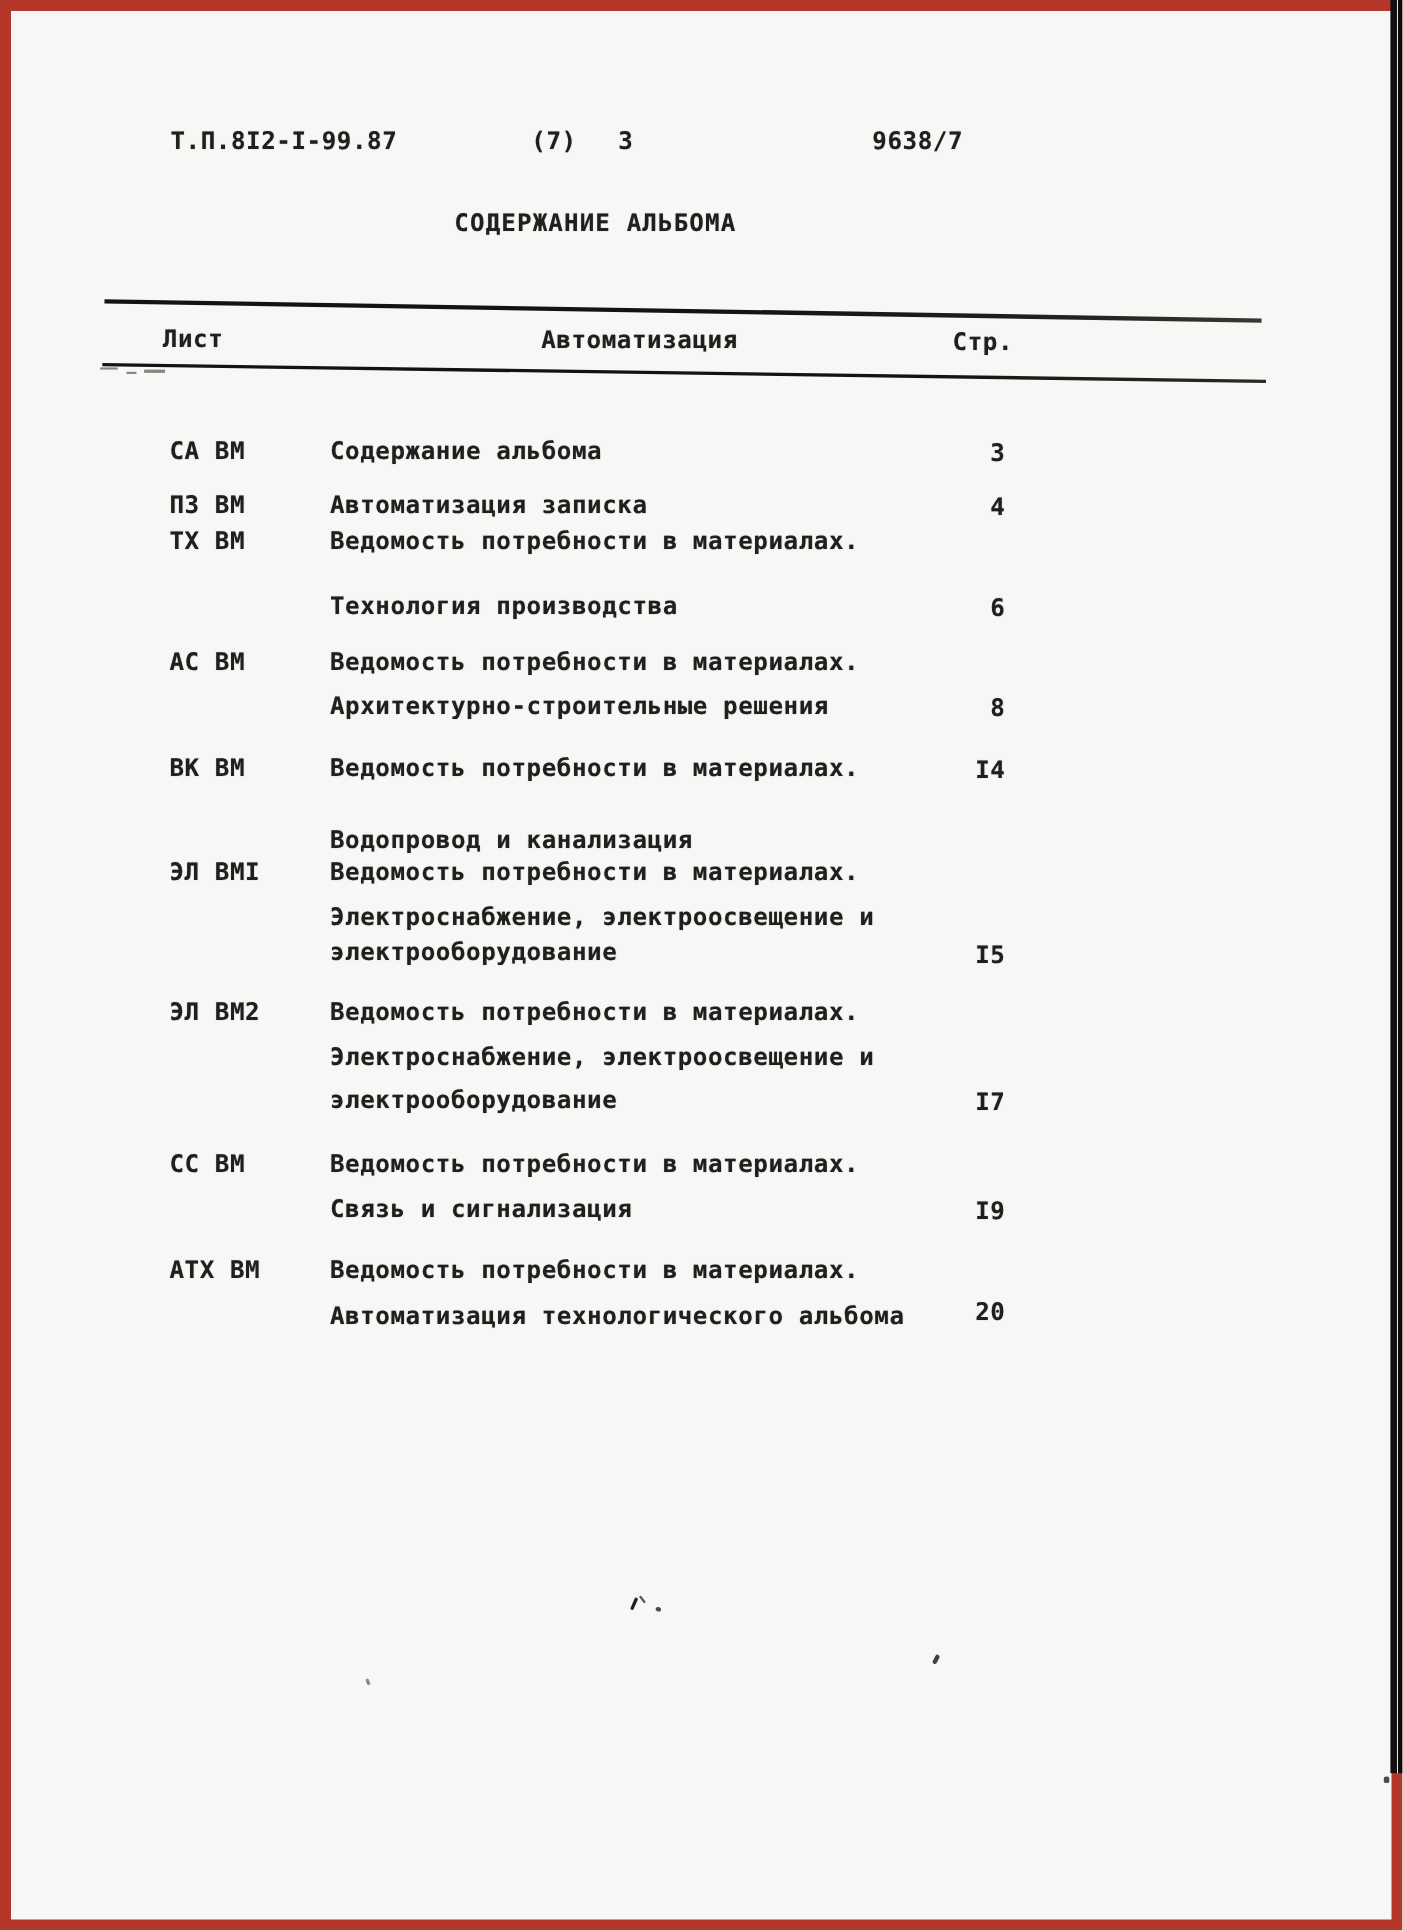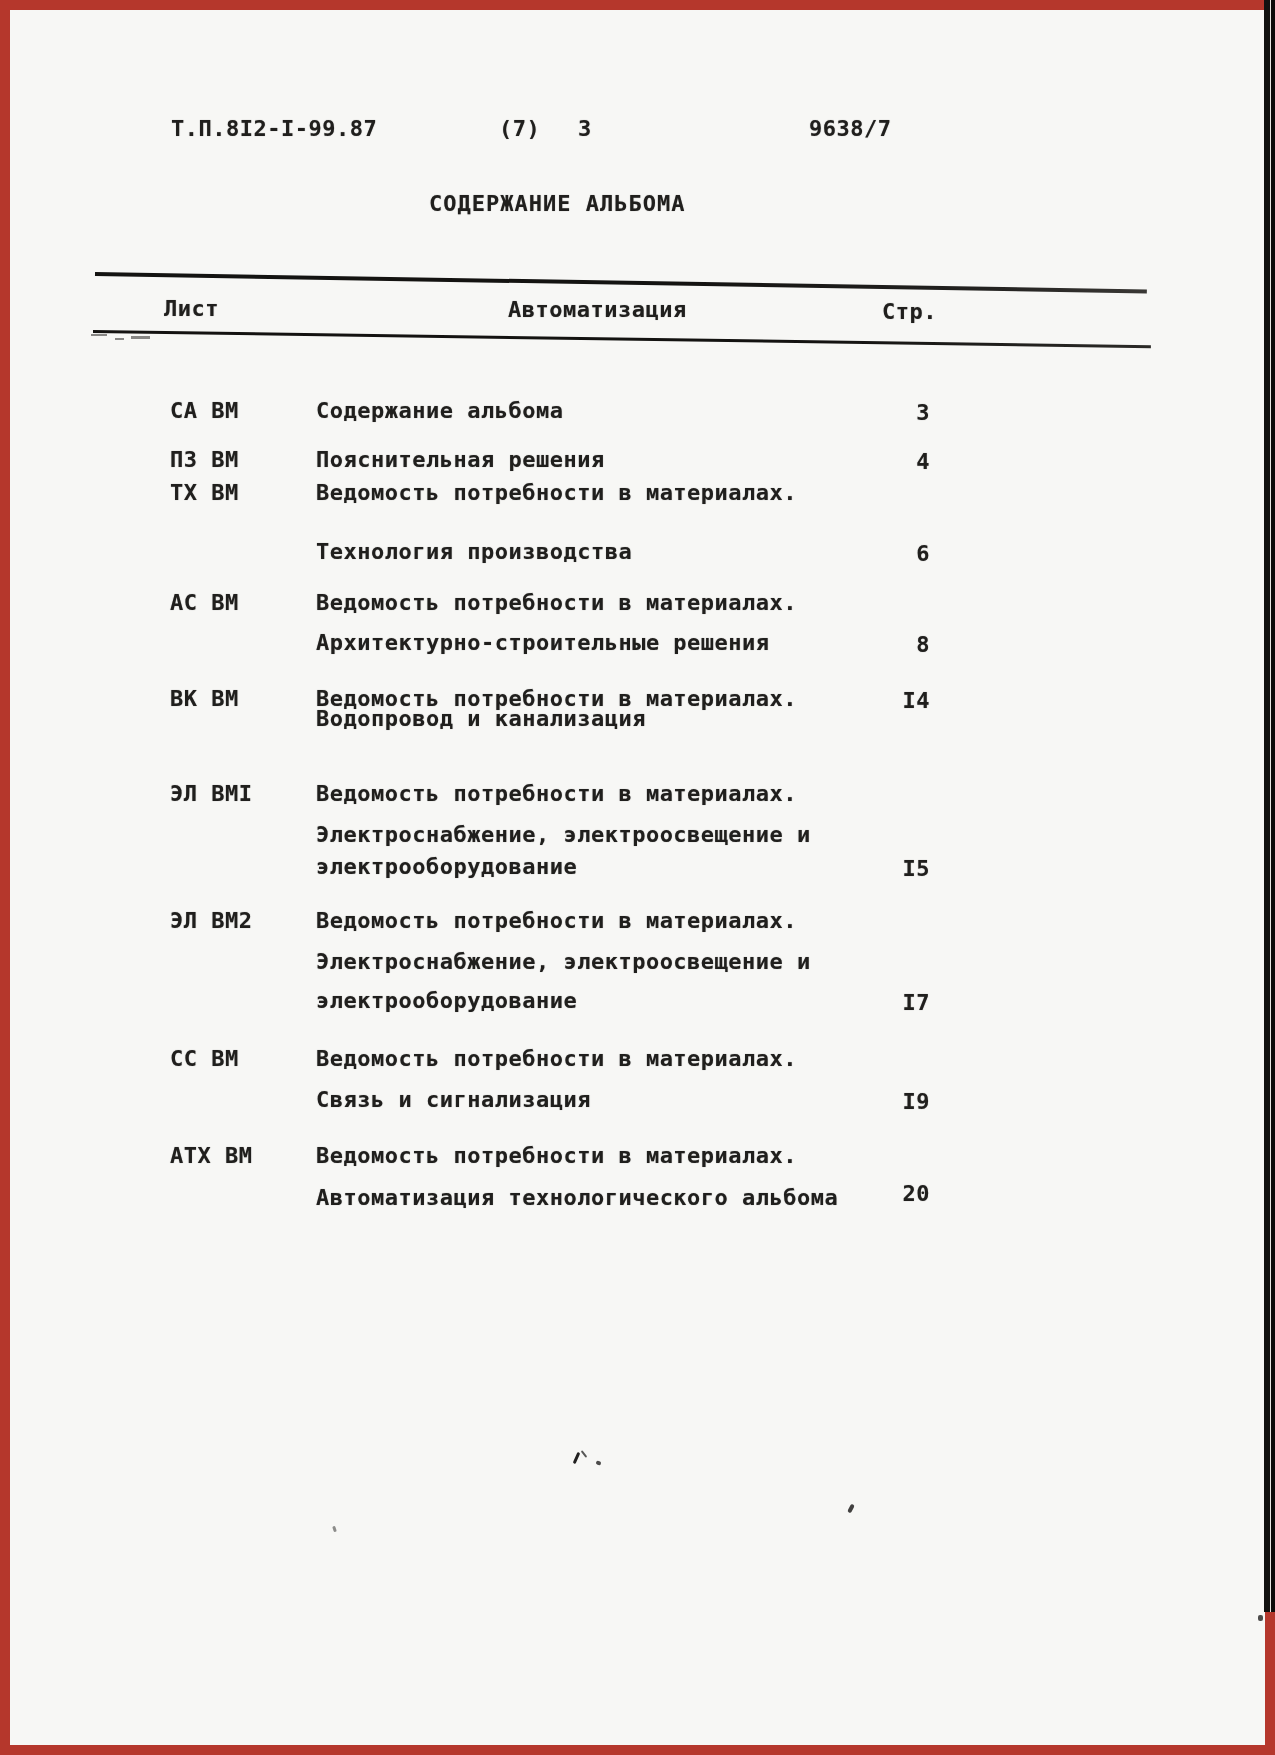--- a/index.html
+++ b/index.html
@@ -7,21 +7,20 @@
     width:1275px;height:1755px;position:relative;overflow:hidden;
     background:#f7f7f5;
     font-family:"DejaVu Sans Mono","Liberation Mono",monospace;
   }
   
   .t{
     position:absolute;white-space:pre;
     font:700 22px/1.15 "DejaVu Sans Mono","Liberation Mono",monospace;
     color:#201f1d;letter-spacing:.5px;
     text-shadow:0 0 1px rgba(32,31,29,.45);
-    margin-left:16px;
   }
   .title{letter-spacing:1px;}
   
   .frame{position:absolute;inset:0;border:10px solid #b5372c;box-sizing:border-box;z-index:9;}
   .edge-black{
     position:absolute;top:0;right:0;width:11px;height:1612px;z-index:10;
     background:linear-gradient(to right,#121110 0 6px,#e8e6e2 6px 7px,#0c0b0a 7px 11px);
   }
   
   .rule{position:absolute;background:#1a1917;transform-origin:left center;z-index:2;}
@@ -33,21 +32,21 @@
   
   .code{left:154px;}
   .nm{left:300px;}
   .pg{left:832px;width:82px;text-align:right;}
   .y116{top:116px}.y191{top:191px}
   .y296{top:296px}.y297{top:297px}.y299{top:299px}
   .y398{top:398px}.y400{top:400px}
   .y447{top:447px}.y449{top:449px}
   .y497{top:480px}.y539{top:539px}.y541{top:541px}
   .y590{top:590px}.y630{top:630px}.y632{top:632px}
-  .y686{top:686px}.y726{top:706px}.y728{top:688px}
+  .y686{top:686px}.y726{top:752px}.y728{top:688px}
   .y781{top:781px}.y822{top:822px}.y854{top:854px}.y856{top:856px}
   .y908{top:908px}.y949{top:949px}.y988{top:988px}.y990{top:990px}
   .y1046{top:1046px}.y1087{top:1087px}.y1089{top:1089px}
   .y1143{top:1143px}.y1185{top:1185px}.y1181{top:1181px}
   
   .x155{left:155px}.x483{left:483px}.x562{left:562px}.x793{left:793px}
   .x413{left:413px}.x148{left:148px}.x492{left:492px}.x866{left:866px}
   
   .speck{position:absolute;background:#222120;z-index:3;}
   .sp1{left:575px;top:1452px;width:3px;height:12px;transform:rotate(24deg);border-radius:2px;}
@@ -78,21 +77,21 @@
 
 <span class="t y296 x148">Лист</span>
 <span class="t y297 x492">Автоматизация</span>
 <span class="t y299 x866">Стр.</span>
 
 <span class="t code y398">СА ВМ</span>
 <span class="t nm y398">Содержание альбома</span>
 <span class="t pg y400">3</span>
 
 <span class="t code y447">ПЗ ВМ</span>
-<span class="t nm y447">Пояснительная решения</span>
+<span class="t nm y447">Автоматизация записка</span>
 <span class="t pg y449">4</span>
 
 <span class="t code y497">ТХ ВМ</span>
 <span class="t nm y497">Ведомость потребности в материалах.</span>
 <span class="t nm y539">Технология производства</span>
 <span class="t pg y541">6</span>
 
 <span class="t code y590">АС ВМ</span>
 <span class="t nm y590">Ведомость потребности в материалах.</span>
 <span class="t nm y630">Архитектурно-строительные решения</span>

